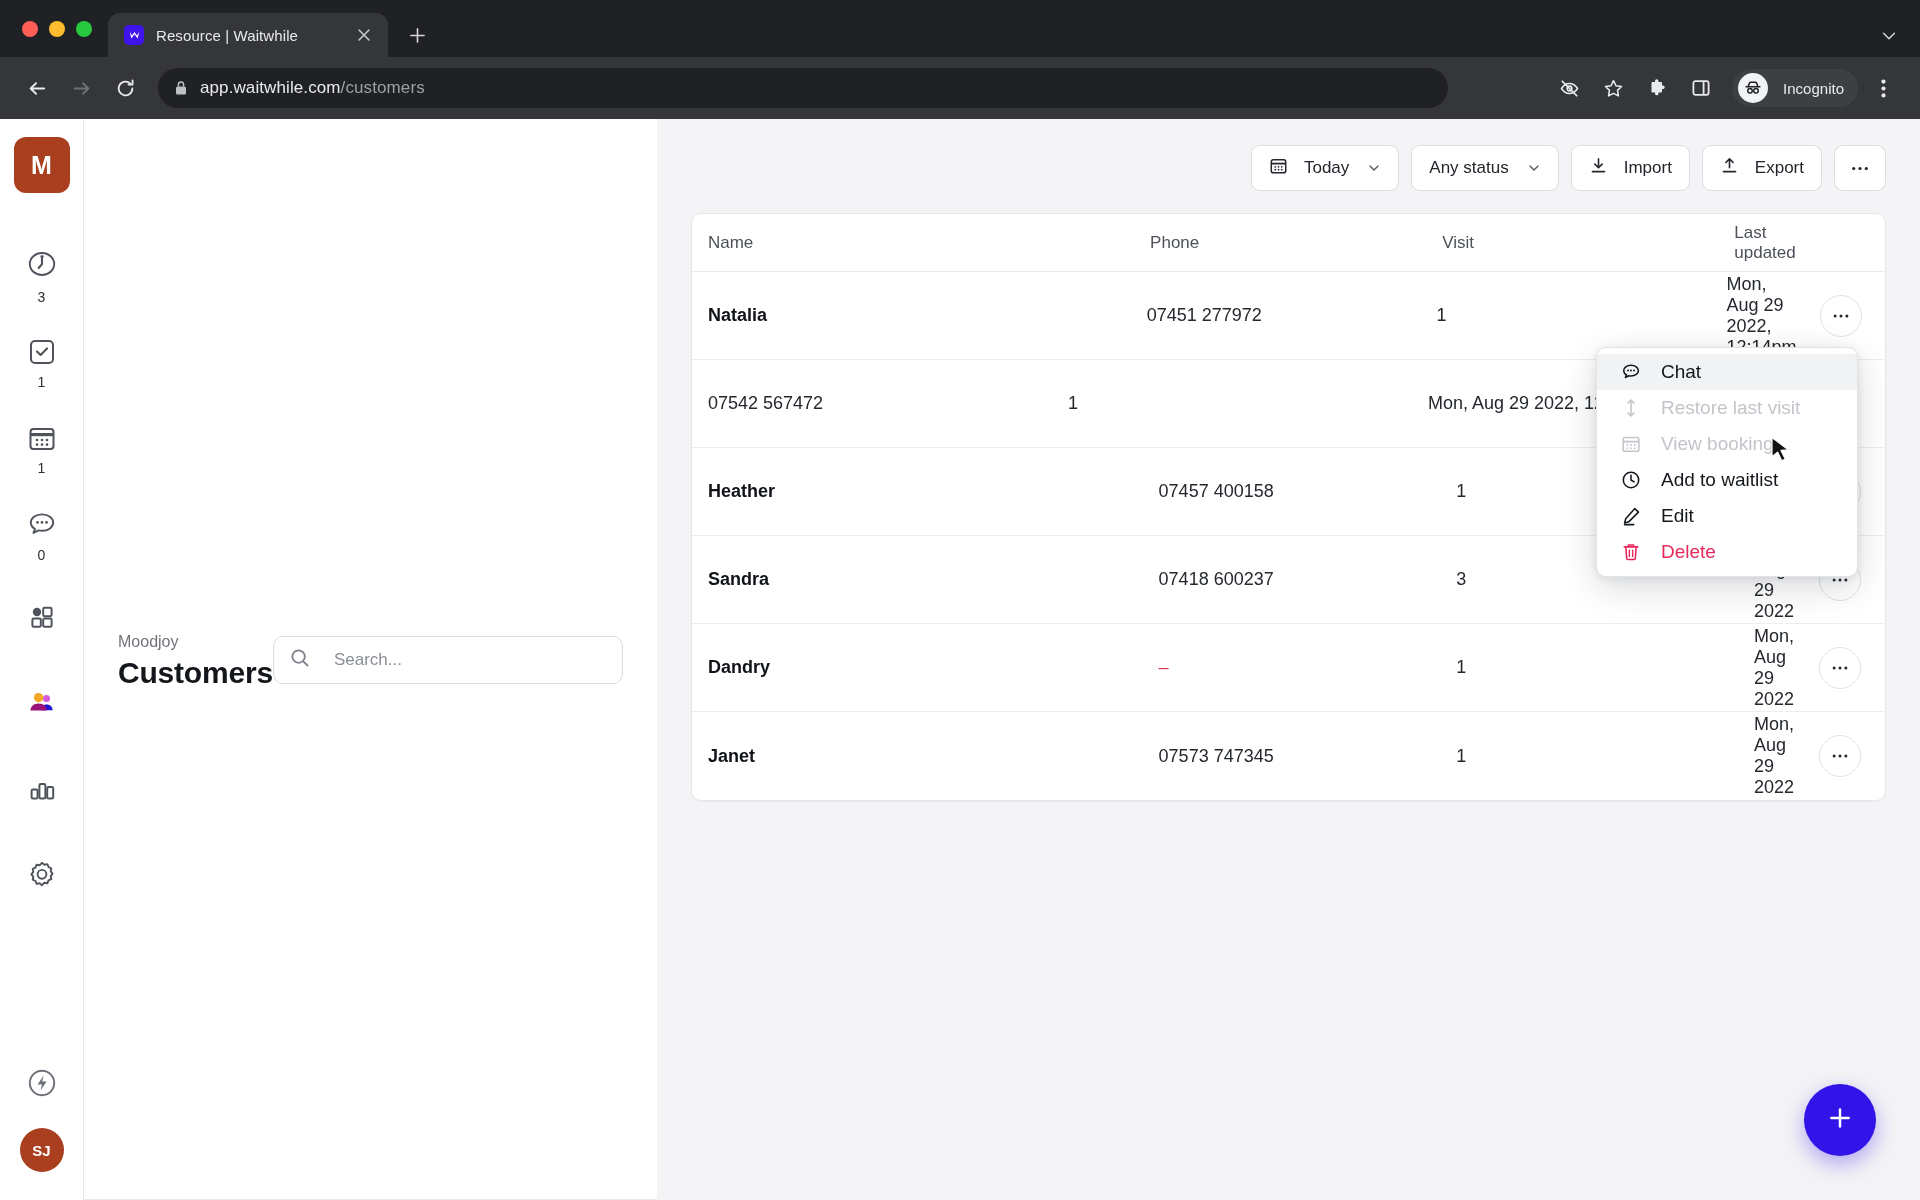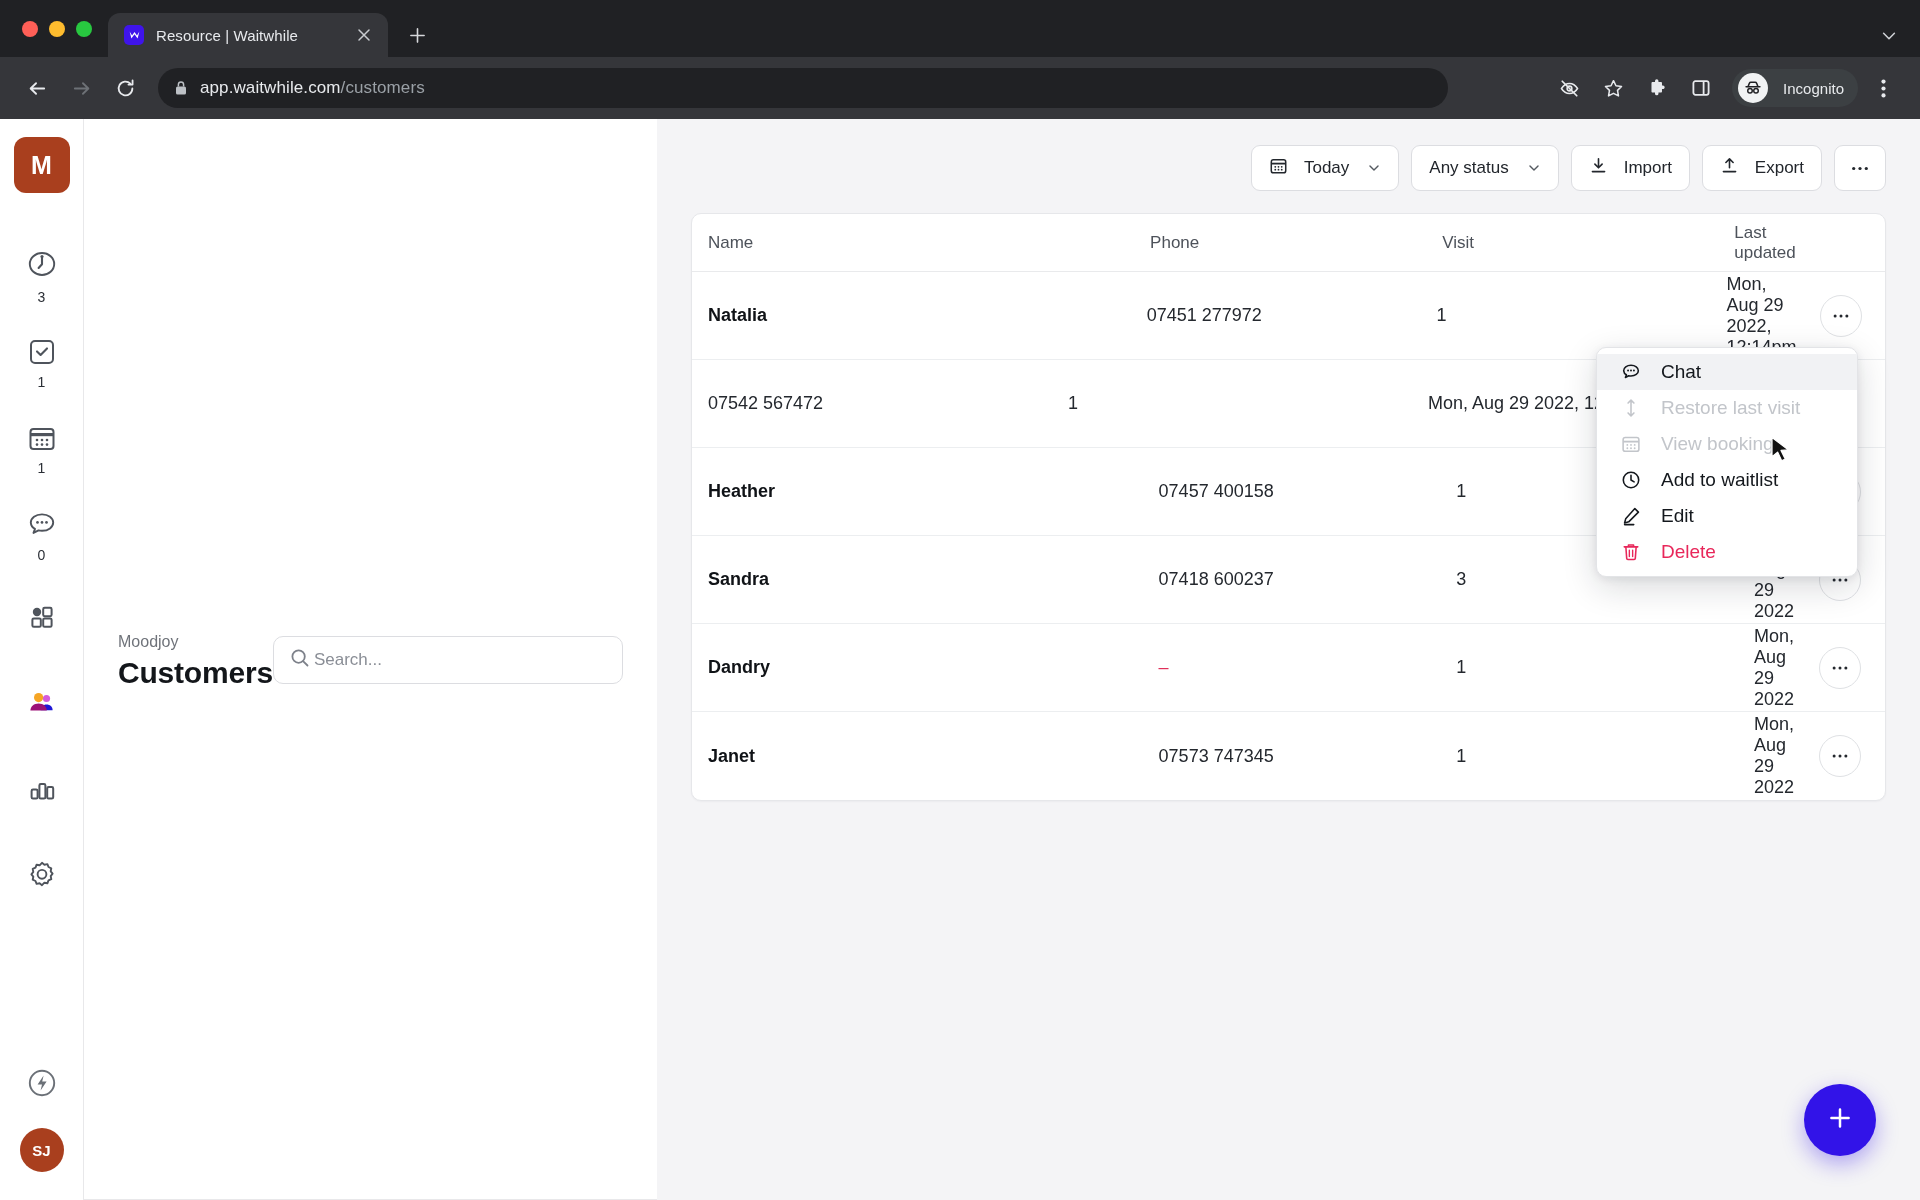--- a/index.html
+++ b/index.html
@@ -108,21 +108,21 @@
 
   .page-header{
     background:#fff; border-bottom:1px solid #e8e8ea;
     padding:22px 34px 20px 34px; display:flex; align-items:center; justify-content:space-between;
     flex:none;
   }
   .breadcrumb{ font-size:16px; color:#6f737a; line-height:1.5; }
   .page-title{ font-size:30px; font-weight:700; color:#13161a; letter-spacing:-.2px; margin-top:2px; }
   .searchbox{
     width:350px;height:48px;border:1px solid #dcdde1;border-radius:10px;background:#fff;
-    display:flex;align-items:center;gap:4px;padding:0 16px;
+    display:flex;align-items:center;gap:24px;padding:0 16px;
   }
   .searchbox input{
     border:none;outline:none;font-size:17px;color:#2b2f36;
     font-family:inherit; background:transparent; width:100%;
   }
   .searchbox input::placeholder{ color:#8a8e96; }
 
   .main{ flex:1; padding:26px 34px 0 34px; overflow:hidden; position:relative; }
 
   .toolrow{ display:flex; justify-content:flex-end; align-items:center; gap:12px; margin-bottom:22px; }

